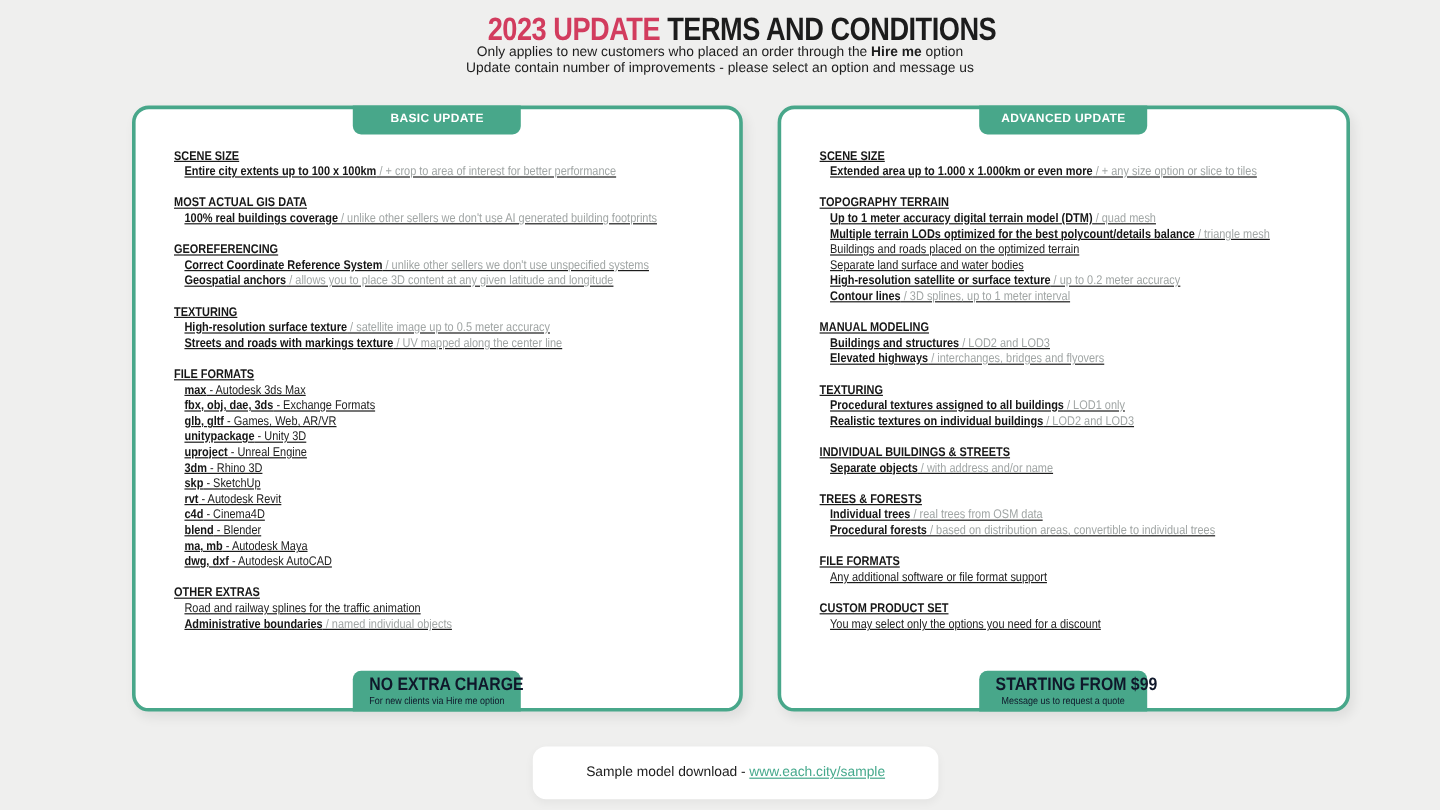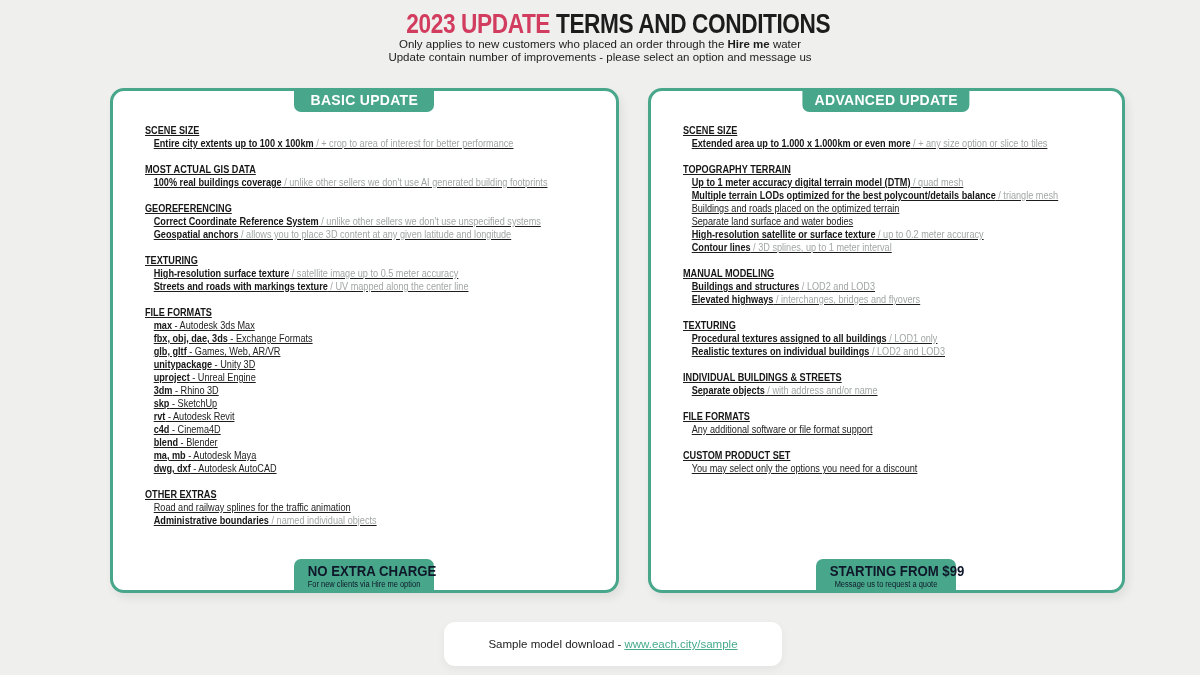--- a/index.html
+++ b/index.html
@@ -20,21 +20,21 @@
   .panels{position:absolute;top:88px;left:110px;width:980px;height:505px;display:flex;gap:29px;}
   .panel{
     position:relative;flex:1;background:#ffffff;
     border:3px solid #48a78a;border-radius:14px;box-sizing:border-box;
     box-shadow:3px 5px 10px rgba(0,0,0,0.07);
   }
   .panel-badge{
     position:absolute;top:-3px;left:50%;transform:translateX(-50%);
     min-width:140px;height:24px;line-height:24px;padding:0 12px;box-sizing:border-box;
     background:#48a78a;color:#ffffff;text-align:center;
-    font-size:14px;font-weight:700;letter-spacing:0.3px;
+    font-size:10px;font-weight:700;letter-spacing:0.3px;
     border-radius:0 0 7px 7px;white-space:nowrap;
   }
   .panel-body{padding:33px 8px 0 32px;text-decoration:underline;}
   .section{margin-bottom:13px;}
   .sec-title{
     font-size:10.5px;font-weight:800;line-height:13px;color:#161616;
     white-space:nowrap;transform:scaleX(0.87);transform-origin:left center;
   }
   .item{
     font-size:10.5px;line-height:13px;padding-left:10px;color:#222222;
@@ -61,21 +61,21 @@
   }
   .sample .link{color:#45a98c;text-decoration:underline;cursor:pointer;margin-left:3px;}
 </style>
 </head>
 <body>
 
 <div class="header">
   <div class="title">
     <span class="title-inner"><span class="accent">2023 UPDATE</span><span> TERMS AND CONDITIONS</span></span>
   </div>
-  <div class="subtitle"><span>Only applies to new customers who placed an order through the </span><b>Hire me</b><span> water</span></div>
+  <div class="subtitle"><span>Only applies to new customers who placed an order through the </span><b>Hire me</b><span> option</span></div>
   <div class="subtitle">Update contain number of improvements - please select an option and message us</div>
 </div>
 
 <div class="panels">
   <div class="panel">
     <div class="panel-badge">BASIC UPDATE</div>
     <div class="panel-body">
         <div class="section">
           <div class="sec-title">SCENE SIZE</div>
           <div class="item"><span class="b">Entire city extents up to 100 x 100km</span><span class="n"> / + crop to area of interest for better performance</span></div>
@@ -144,20 +144,25 @@
         <div class="section">
           <div class="sec-title">TEXTURING</div>
           <div class="item"><span class="b">Procedural textures assigned to all buildings</span><span class="n"> / LOD1 only</span></div>
           <div class="item"><span class="b">Realistic textures on individual buildings</span><span class="n"> / LOD2 and LOD3</span></div>
         </div>
         <div class="section">
           <div class="sec-title">INDIVIDUAL BUILDINGS &amp; STREETS</div>
           <div class="item"><span class="b">Separate objects</span><span class="n"> / with address and/or name</span></div>
         </div>
         <div class="section">
+          <div class="sec-title">TREES &amp; FORESTS</div>
+          <div class="item"><span class="b">Individual trees</span><span class="n"> / real trees from OSM data</span></div>
+          <div class="item"><span class="b">Procedural forests</span><span class="n"> / based on distribution areas, convertible to individual trees</span></div>
+        </div>
+        <div class="section">
           <div class="sec-title">FILE FORMATS</div>
           <div class="item"><span class="t">Any additional software or file format support</span></div>
         </div>
         <div class="section">
           <div class="sec-title">CUSTOM PRODUCT SET</div>
           <div class="item"><span class="t">You may select only the options you need for a discount</span></div>
         </div>
       </div>
     <div class="footer-badge">
       <div class="fb-title">STARTING FROM $99</div>

